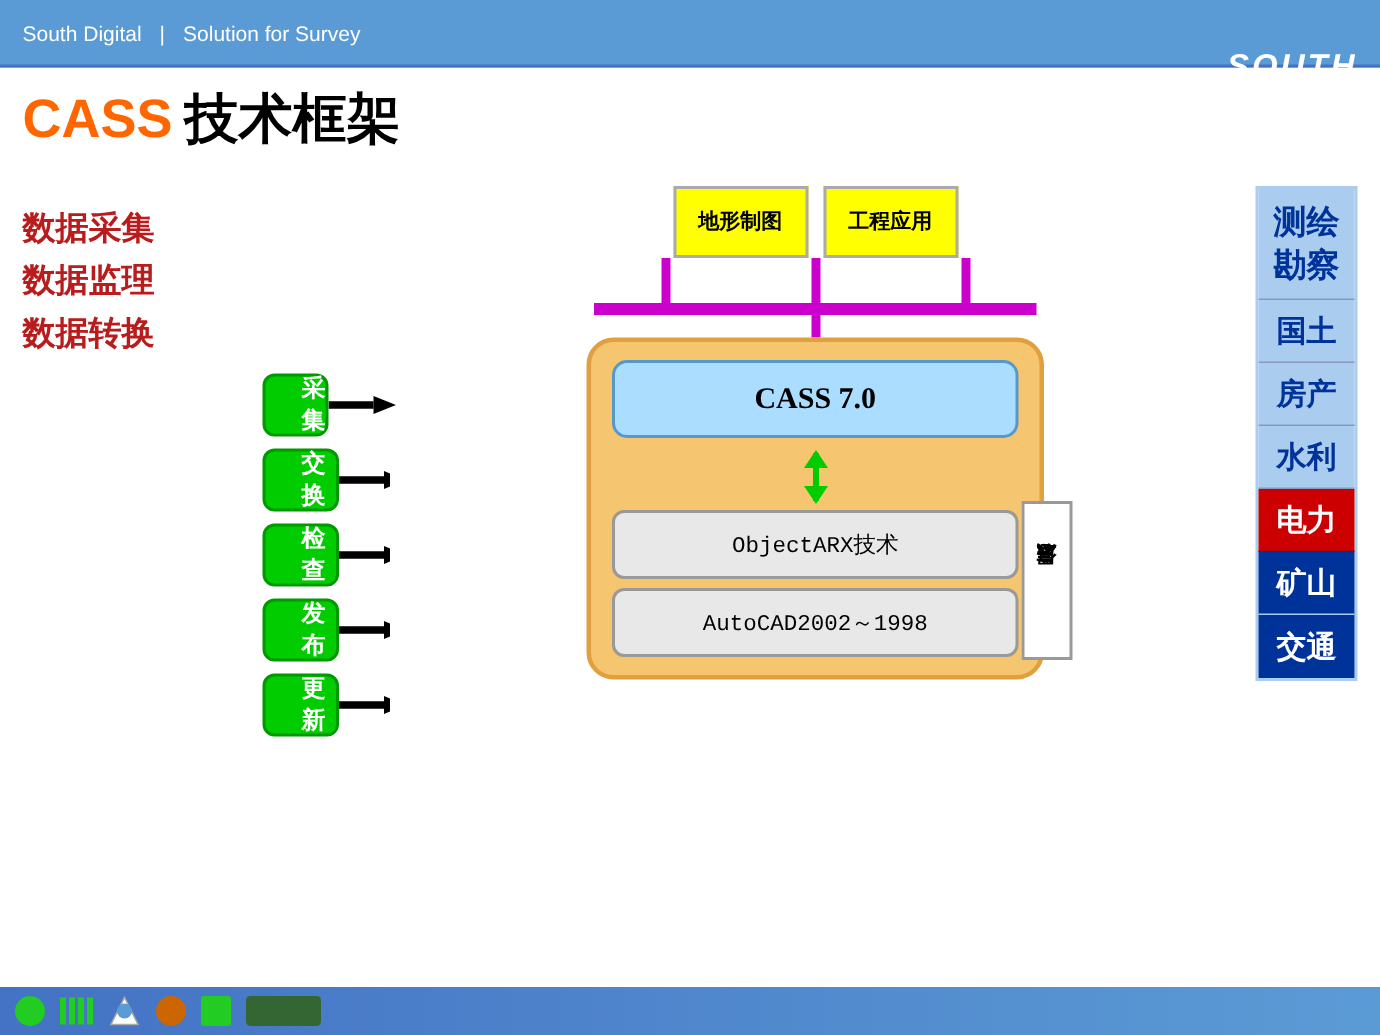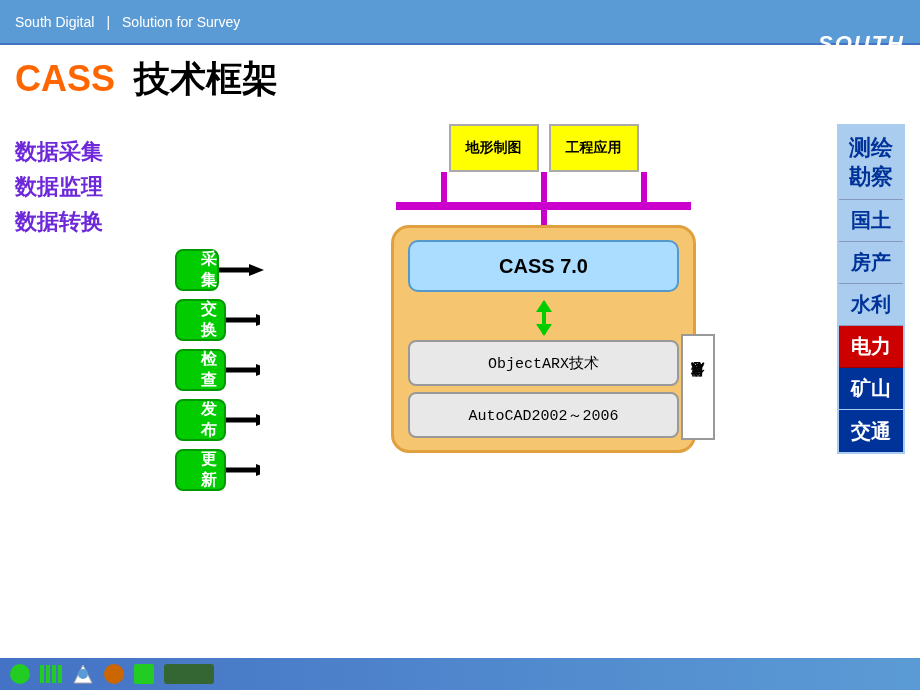--- a/index.html
+++ b/index.html
@@ -41,41 +41,41 @@
       margin-top: 45px;
     }
 
     
     .title {
       font-size: 36px;
       font-weight: bold;
       margin-bottom: 20px;
       display: flex;
       align-items: baseline;
-      gap: 19px;
+      gap: 8px;
     }
     .title-cass {
       color: #ff6600;
     }
     .title-rest {
       color: #000;
     }
 
     
     .left-labels {
       width: 160px;
       display: flex;
       flex-direction: column;
       justify-content: flex-start;
       padding-top: 10px;
       gap: 0;
     }
     .left-label {
       font-size: 22px;
-      color: #6d28d9;
+      color: #b91c1c;
       font-weight: bold;
       line-height: 1.6;
     }
     .green-box {
       background: #00cc00;
       border: 2px solid #009900;
       border-radius: 8px;
       height: 42px;
       display: flex;
       align-items: center;
@@ -205,41 +205,41 @@
             </div>
         </div>
 
         <div style="width:295px; height:8px; background:#cc00cc; margin-bottom:0;"></div>
 
         <div style="width:6px; height:15px; background:#cc00cc;"></div>
 
         <div style="background:#f5c570; border-radius:18px; border:3px solid #e0a040; padding:12px 14px; width:305px; position:relative;">
 
           <div style="background:#aaddff; border:2px solid #5599cc; border-radius:10px; height:52px; display:flex; align-items:center; justify-content:center; margin-bottom:8px;">
-            <span style="font-size:20px; font-weight:bold; font-family:Liberation Sans, sans-serif;">CASS 7.0</span>
+            <span style="font-size:20px; font-weight:bold; font-family:Liberation Serif, serif;">CASS 7.0</span>
           </div>
 
           <div style="display:flex; justify-content:center; margin:4px 0;">
             <svg width="40" height="36">
               <line x1="20" y1="2" x2="20" y2="34" stroke="#00cc00" stroke-width="4"></line>
               <polygon points="12,12 20,0 28,12" fill="#00cc00"></polygon>
               <polygon points="12,24 20,36 28,24" fill="#00cc00"></polygon>
             </svg>
           </div>
 
           <div style="background:#e8e8e8; border:2px solid #999; border-radius:8px; height:46px; display:flex; align-items:center; justify-content:center; margin-bottom:6px; position:relative;">
             <span style="font-size:15px; font-family:'Courier New',monospace;">ObjectARX技术</span>
 
             <div style="position:absolute; right:-38px; top:-8px; background:white; border:2px solid #999; width:34px; height:106px; display:flex; align-items:center; justify-content:center;">
               <span style="writing-mode:vertical-rl; transform:rotate(180deg); font-size:13px; font-weight:bold;">信息底层</span>
             </div>
           </div>
 
           <div style="background:#e8e8e8; border:2px solid #999; border-radius:8px; height:46px; display:flex; align-items:center; justify-content:center;">
-            <span style="font-size:15px; font-family:'Courier New',monospace;">AutoCAD2002～2006</span>
+            <span style="font-size:15px; font-family:'Courier New',monospace;">AutoCAD2002～1998</span>
           </div>
         </div>
       </div>
 
       <div style="width:68px; display:flex; flex-direction:column; margin-left:10px; border:2px solid #aaccee;">
 
         <div style="background:#aaccee; padding:8px 4px; text-align:center; border-bottom:1px solid #8899bb;">
           <div style="font-size:22px; font-weight:bold; color:#003399; line-height:1.3;">测绘</div>
           <div style="font-size:22px; font-weight:bold; color:#003399; line-height:1.3;">勘察</div>
         </div>

